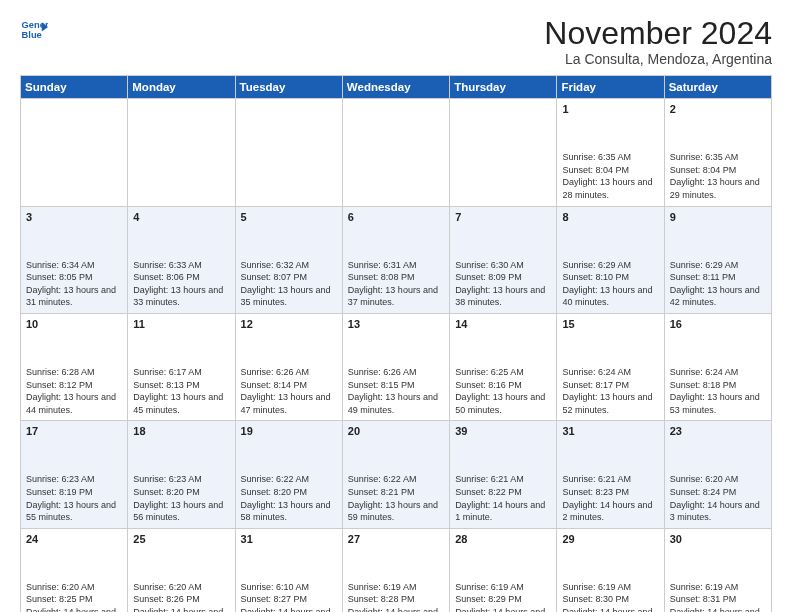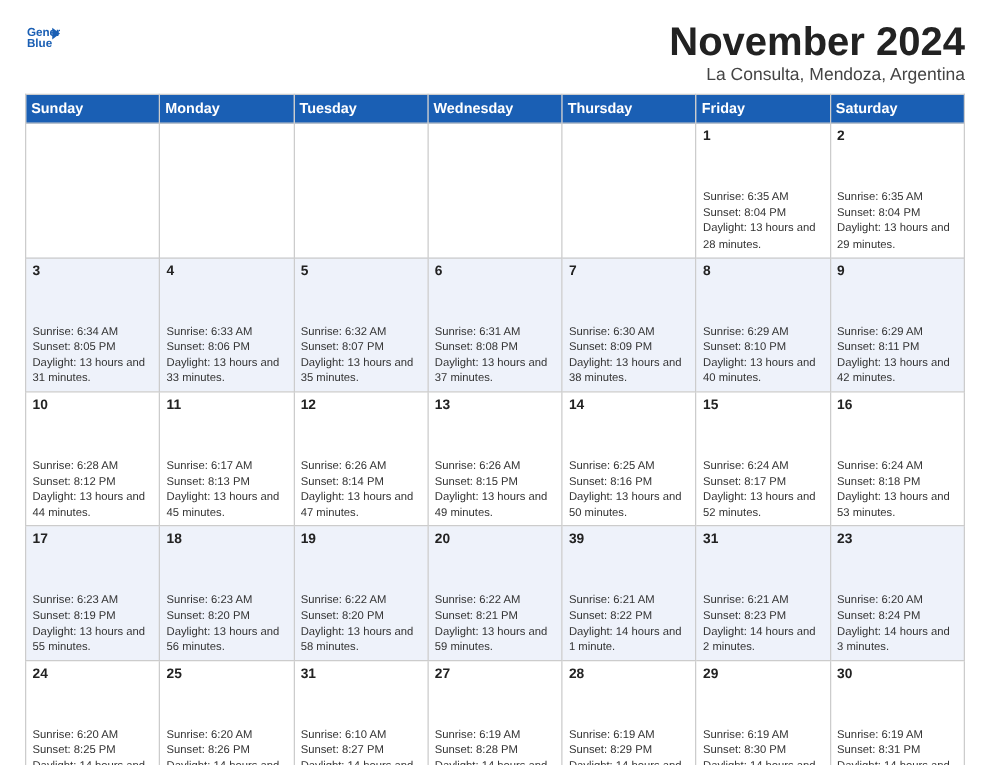--- a/index.html
+++ b/index.html
@@ -27,21 +27,21 @@
     }
     .logo-icon {
       width: 28px;
       height: 28px;
     }
     .title-section {
       text-align: right;
     }
     .month-title {
       font-size: 32px;
-      font-weight: bold;
+      font-weight: normal;
       color: #222;
       line-height: 1.1;
     }
     .location {
       font-size: 14px;
       color: #444;
     }
     table {
       width: 100%;
       border-collapse: collapse;

